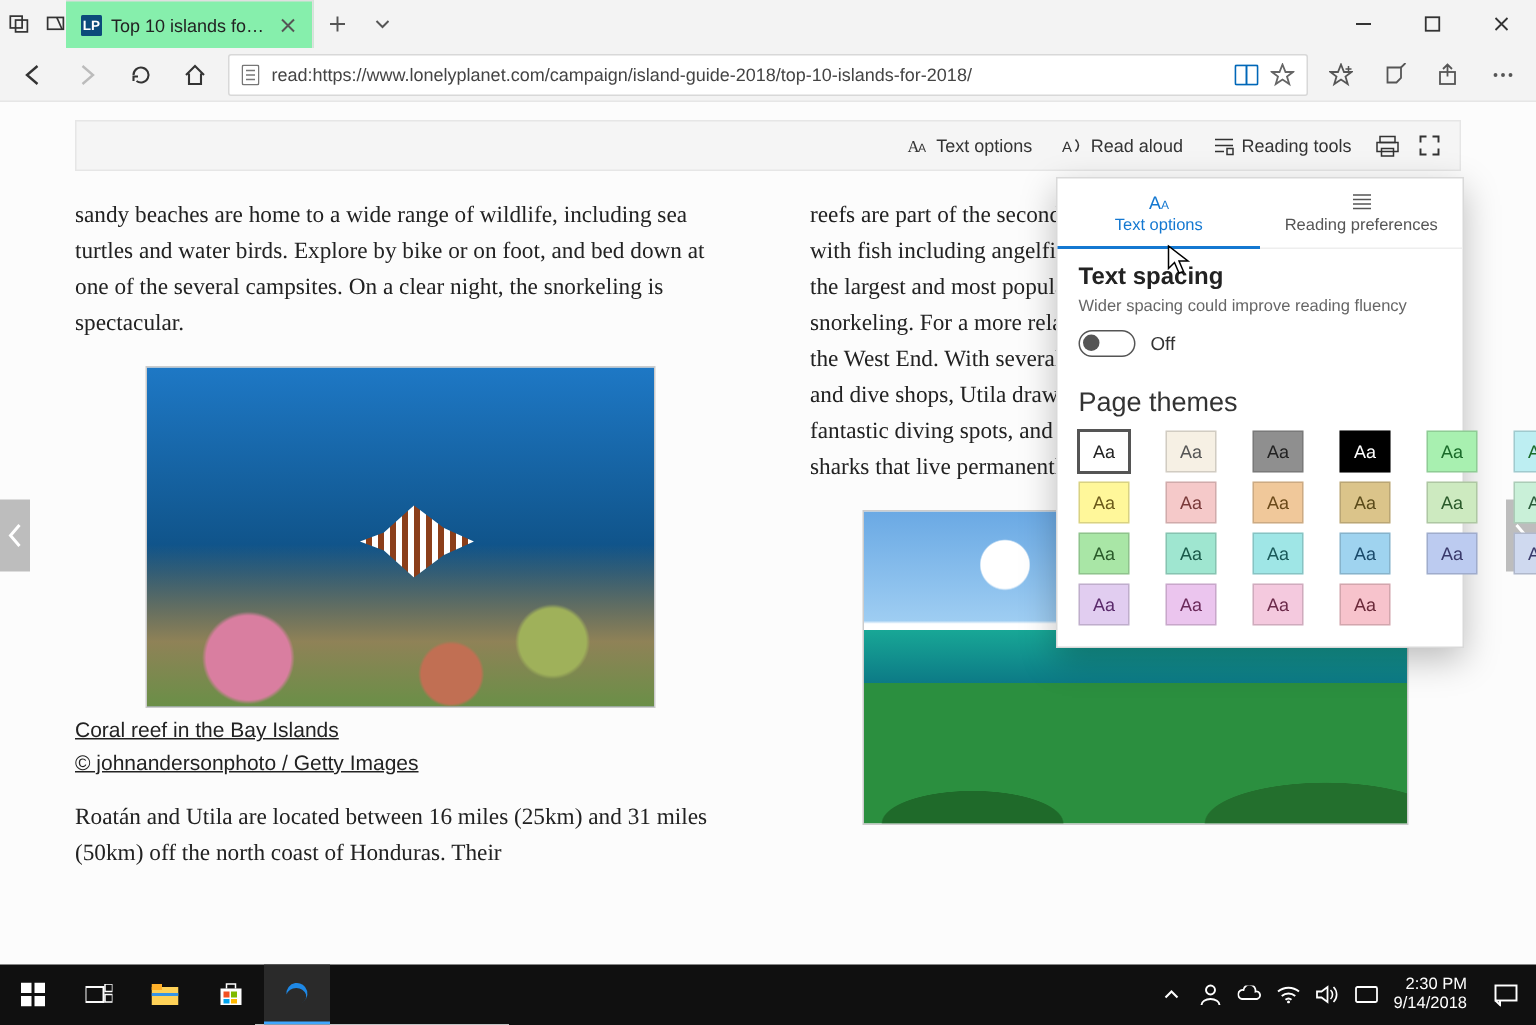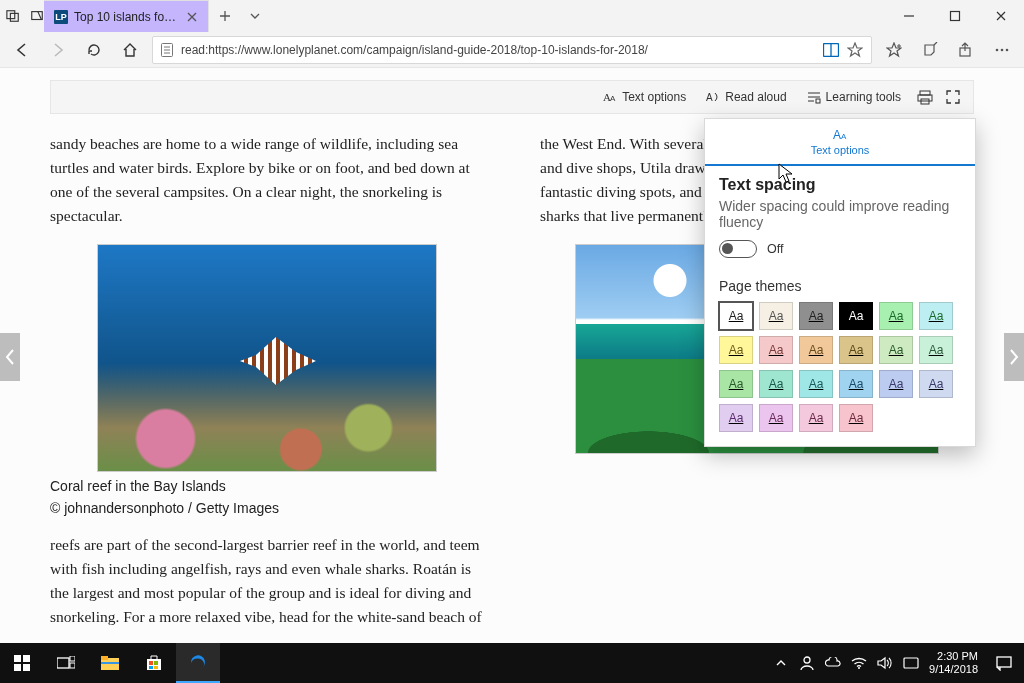--- a/index.html
+++ b/index.html
@@ -9,21 +9,21 @@
   background: #fff; overflow: hidden; position: relative;
 }
 
 .titlebar {
   height: 32px; background: #f3f3f3;
   display: flex; align-items: stretch; font-size: 12px;
 }
 .tb-left { display:flex; align-items:center; padding-left:6px; gap:10px; }
 .tb-sys-icon { width:14px; height:14px; display:flex; align-items:center; justify-content:center; color:#333; }
 .tab {
-  display:flex; align-items:center; gap:6px; background:#c4b5fd;
+  display:flex; align-items:center; gap:6px; background:#86efac;
   height:100%; padding:0 10px; border-top:1px solid #e0e0e0;
   border-right:1px solid #e0e0e0; max-width:165px;
 }
 .tab-favicon { width:14px; height:14px; background:#0b4a7a; color:#fff; font-size:9px; font-weight:bold; display:flex; align-items:center; justify-content:center; border-radius:1px;}
 .tab-title { white-space:nowrap; overflow:hidden; text-overflow:ellipsis; color:#222; font-size:12px; flex:1;}
 .tab-close { width:12px; height:12px; color:#555; }
 .tab-add { display:flex; align-items:center; padding:0 10px; color:#555; }
 .tab-drop { display:flex; align-items:center; padding:0 8px; color:#555; }
 .tb-spacer { flex:1; }
 .tb-win { display:flex; }
@@ -55,21 +55,21 @@
 .rbtn .ric { width:14px; height:14px; }
 
 .article {
   margin:18px 50px 0 50px; height:calc(100% - 60px);
   column-count:2; column-gap:56px; column-fill:auto;
   font-family: Georgia, "Times New Roman", serif;
   color:#222; font-size:15.5px; line-height:1.55;
   overflow:hidden;
 }
 .article p { margin-bottom:16px; }
-.article figure { break-inside:avoid; margin:6px 0 14px 0; }
+.article figure { break-inside:avoid; margin:6px 0 14px 0;text-decoration:underline; }
 .article figcaption { font-family: "Segoe UI", Arial, sans-serif; font-size:14px; color:#222; margin-top:4px;}
 .article figcaption .credit { display:block; }
 .article h2 { font-family: Georgia, serif; font-weight:bold; font-size:17px; margin:10px 0 14px 0; }
 .imgph {
   width:340px; height:228px; margin:0 auto;
   background:linear-gradient(180deg,#1e78c5 0%,#0e4f82 60%,#153a55 100%);
   position:relative; overflow:hidden; border:1px solid #ccc;
 }
 .imgph .coral { position:absolute; bottom:0; left:0; right:0; height:48%;
   background:
@@ -113,29 +113,29 @@
   position:absolute; top:50px; right:48px; width:272px;
   background:#fff; border:1px solid #d9d9d9;
   box-shadow:0 8px 22px rgba(0,0,0,.25); z-index:50;
 }
 .fly-tabs { display:flex; border-bottom:1px solid #eee;}
 .fly-tab { flex:1; text-align:center; font-size:11px; color:#555; padding:8px 4px; }
 .fly-tab.active { color:#1478d1; border-bottom:2px solid #1478d1; margin-bottom:-1px;}
 .fly-tab .ic { display:block; margin:0 auto 3px auto; width:16px; height:14px; }
 .fly-section { padding:10px 14px 14px 14px; }
 .fly-h { font-size:16px; font-weight:600; color:#222; margin-bottom:4px;}
-.fly-sub { font-size:14px; color:#666; margin-bottom:10px;}
+.fly-sub { font-size:11px; color:#666; margin-bottom:10px;}
 .toggle-row { display:flex; align-items:center; gap:10px; margin-bottom:20px;}
 .toggle {
   width:38px; height:18px; border:1.5px solid #555; border-radius:10px; position:relative;
 }
 .toggle::after { content:""; position:absolute; left:2px; top:2px; width:11px; height:11px; background:#555; border-radius:50%; }
 .toggle-label { font-size:12.5px; color:#333; }
-.themes-title { font-size:14px; color:#333; margin:8px 0 8px 0;}
-.theme-grid { display:grid; grid-template-columns:repeat(6,34px); gap:6px 6px;text-decoration:underline; }
+.themes-title { font-size:18px; color:#333; margin:8px 0 8px 0;}
+.theme-grid { display:grid; grid-template-columns:repeat(6,34px); gap:6px 24px; }
 .swatch {
   width:34px; height:28px; display:flex; align-items:center; justify-content:center;
   font-size:12px; border:1px solid rgba(0,0,0,.15);
 }
 .swatch.selected { outline:2px solid #555; outline-offset:-1px; }
 .cursor {
   position:absolute; top:44px; left:72px; width:18px; height:22px; z-index:60;
   pointer-events:none;
 }
 
@@ -312,21 +312,21 @@
     </div>
     <div class="rbtn">
       <span class="ric">
           <svg width="14" height="14">
             <line x1="1" y1="3" x2="13" y2="3" stroke="#333"></line>
             <line x1="1" y1="7" x2="13" y2="7" stroke="#333"></line>
             <line x1="1" y1="11" x2="7" y2="11" stroke="#333"></line>
             <rect x="9" y="9" width="4" height="4" fill="none" stroke="#333"></rect>
           </svg>
         </span>
-      <span>Learning tools</span>
+      <span>Reading tools</span>
     </div>
     <div class="rbtn" style="padding:4px;">
       <svg width="16" height="16">
           <rect x="3" y="2" width="10" height="4" fill="none" stroke="#333"></rect>
           <rect x="1" y="6" width="14" height="6" fill="none" stroke="#333"></rect>
           <rect x="4" y="10" width="8" height="5" fill="none" stroke="#333"></rect>
         </svg>
     </div>
     <div class="rbtn" style="padding:4px;">
       <svg width="16" height="16">
@@ -340,20 +340,21 @@
     <figure>
       <div class="imgph">
         <div class="coral"></div>
           <div class="fish"></div>
       </div>
       <figcaption>
         <span>Coral reef in the Bay Islands</span>
         <span class="credit">© johnandersonphoto / Getty Images</span>
       </figcaption>
     </figure>
+    <p>Roatán and Utila are located between 16 miles (25km) and 31 miles (50km) off the north coast of Honduras. Their</p>
     <p>reefs are part of the second-largest barrier reef in the world, and teem with fish including angelfish, rays and even whale sharks. Roatán is the largest and most popular of the group and is ideal for diving and snorkeling. For a more relaxed vibe, head for the white-sand beach of the West End. With several beaches and dozens of hotels, restaurants and dive shops, Utila draws the backpacking crowd. It also has fantastic diving spots, and is home to a population of juvenile whale sharks that live permanently off the island.</p>
     <figure>
       <div class="imgph2">
         <div class="cloud"></div>
           <div class="hills"></div>
       </div>
     </figure>
   </div>
 
   <div class="pager-arrow left">
@@ -370,20 +371,31 @@
   <div class="flyout">
     <div class="fly-tabs">
       <div class="fly-tab active">
         <span class="ic">
             <svg width="16" height="14">
               <text x="1" y="12" font-size="12" fill="#1478d1">A</text>
               <text x="9" y="12" font-size="8" fill="#1478d1">A</text>
             </svg>
           </span>
         <span>Text options</span>
+      </div>
+      <div class="fly-tab">
+        <span class="ic">
+            <svg width="16" height="14">
+              <line x1="2" y1="3" x2="14" y2="3" stroke="#555"></line>
+              <line x1="2" y1="6" x2="14" y2="6" stroke="#555"></line>
+              <line x1="2" y1="9" x2="14" y2="9" stroke="#555"></line>
+              <line x1="2" y1="12" x2="14" y2="12" stroke="#555"></line>
+            </svg>
+          </span>
+        <span>Reading preferences</span>
       </div>
     </div>
     <div class="fly-section">
       <div class="fly-h">Text spacing</div>
       <div class="fly-sub">Wider spacing could improve reading fluency</div>
       <div class="toggle-row">
         <div class="toggle"></div>
         <span class="toggle-label">Off</span>
       </div>
       <div class="themes-title">Page themes</div>

